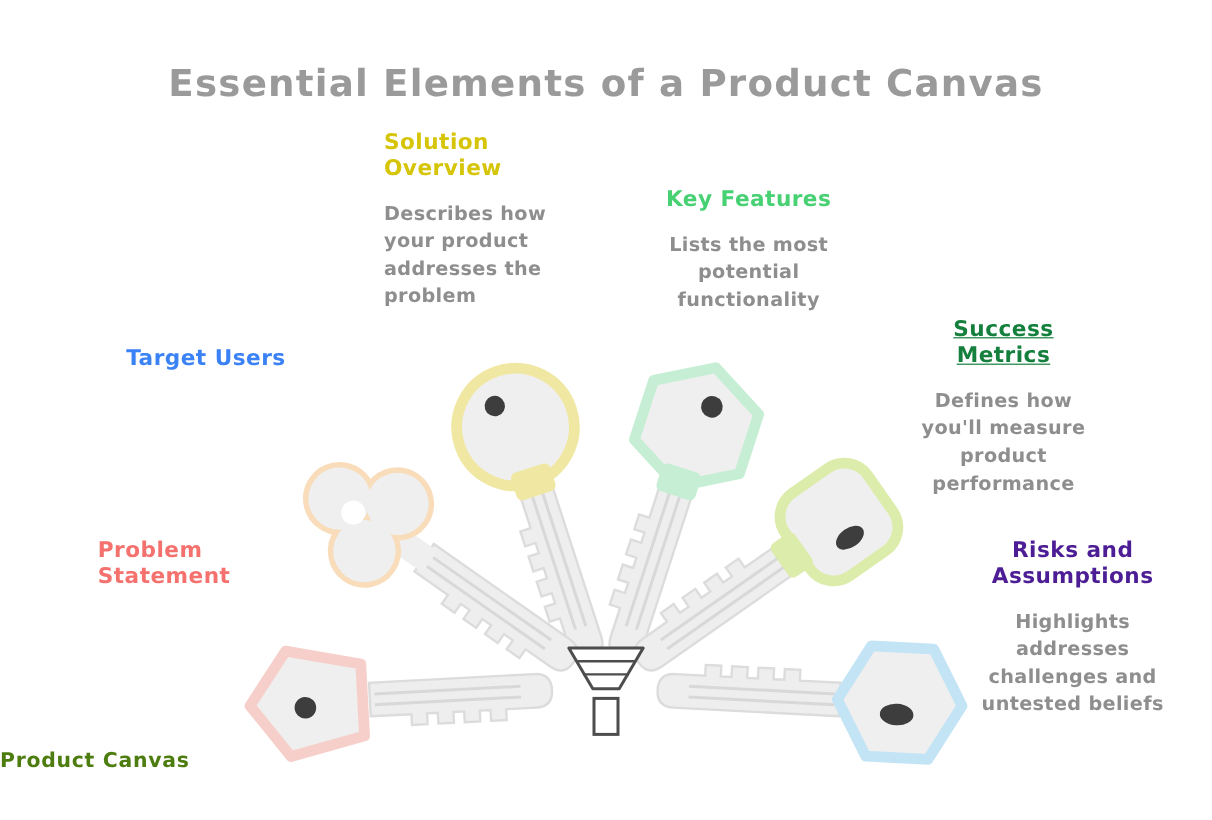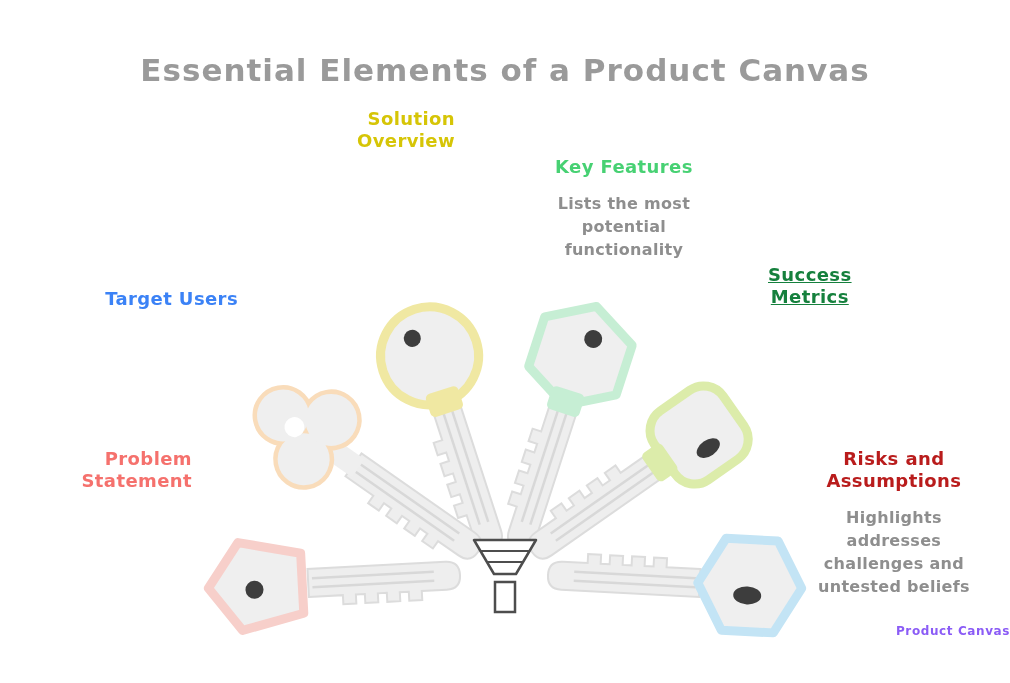--- a/index.html
+++ b/index.html
@@ -11,36 +11,36 @@
     overflow: hidden;
   }
   .keys-svg { position: absolute; left: 0; top: 0; }
   .page-title {
     position: absolute; left: 0; right: 0; top: 52px;
     text-align: center;
     font-size: 31px; font-weight: bold; letter-spacing: 1px;
     color: #9a9a9a;
   }
   .block { position: absolute; }
-  .align-right { text-align: right; }
+  .align-right { text-align: left; }
   .align-left { text-align: center; }
   .heading {
     font-size: 18px; font-weight: bold; line-height: 22px;
     letter-spacing: .4px; white-space: pre-line;
   }
   .desc {
     margin-top: 14px;
     font-size: 16px; font-weight: bold; line-height: 23px;
     letter-spacing: .3px; color: #8e8e8e; white-space: pre-line;
   }
   .center-label {
     position: absolute; left: 0; right: 0; top: 624px;
-    text-align: right;
-    font-size: 12px; font-weight: bold; letter-spacing: .6px;
-    color: #8b5cf6;
+    text-align: left;
+    font-size: 17px; font-weight: bold; letter-spacing: .6px;
+    color: #4d7c0f;
   }
   
   .pos-solution  { right: 555px; top: 108px; }
   .pos-features  { left: 555px;  top: 156px; }
   .pos-target    { right: 772px; top: 288px; }
   .pos-success   { left: 768px;  top: 264px; }
   .pos-problem   { right: 818px; top: 448px; }
   .pos-risks     { left: 818px;  top: 448px; }
 </style>
 </head>
@@ -106,45 +106,53 @@
     <line x1="486" y1="562" x2="524" y2="562" stroke="#4d4d4d" stroke-width="2"></line>
     <rect x="495" y="582" width="20" height="30" fill="#ffffff" stroke="#4d4d4d" stroke-width="2.5"></rect>
   </g>
 </svg>
 
 <div class="page-title">Essential Elements of a Product Canvas</div>
 
 <div class="block align-right pos-solution">
   <div class="heading" style="color: rgb(214, 197, 6);">Solution
 Overview</div>
+  <div class="desc">Describes how
+your product
+addresses the
+problem</div>
 </div>
 
 <div class="block align-left pos-features">
   <div class="heading" style="color: rgb(71, 209, 115);">Key Features</div>
   <div class="desc">Lists the most
 potential
 functionality</div>
 </div>
 
 <div class="block align-right pos-target">
   <div class="heading" style="color: #3b82f6;">Target Users</div>
 </div>
 
 <div class="block align-left pos-success">
   <div class="heading" style="color: #15803d; text-decoration: underline;">Success
 Metrics</div>
+  <div class="desc">Defines how
+you'll measure
+product
+performance</div>
 </div>
 
 <div class="block align-right pos-problem">
   <div class="heading" style="color: rgb(245, 113, 109);">Problem
 Statement</div>
 </div>
 
 <div class="block align-left pos-risks">
-  <div class="heading" style="color: #b91c1c;">Risks and
+  <div class="heading" style="color: #4c1d95;">Risks and
 Assumptions</div>
   <div class="desc">Highlights
 addresses
 challenges and
 untested beliefs</div>
 </div>
 
 <div class="center-label">Product Canvas</div>
 
 </body></html>

